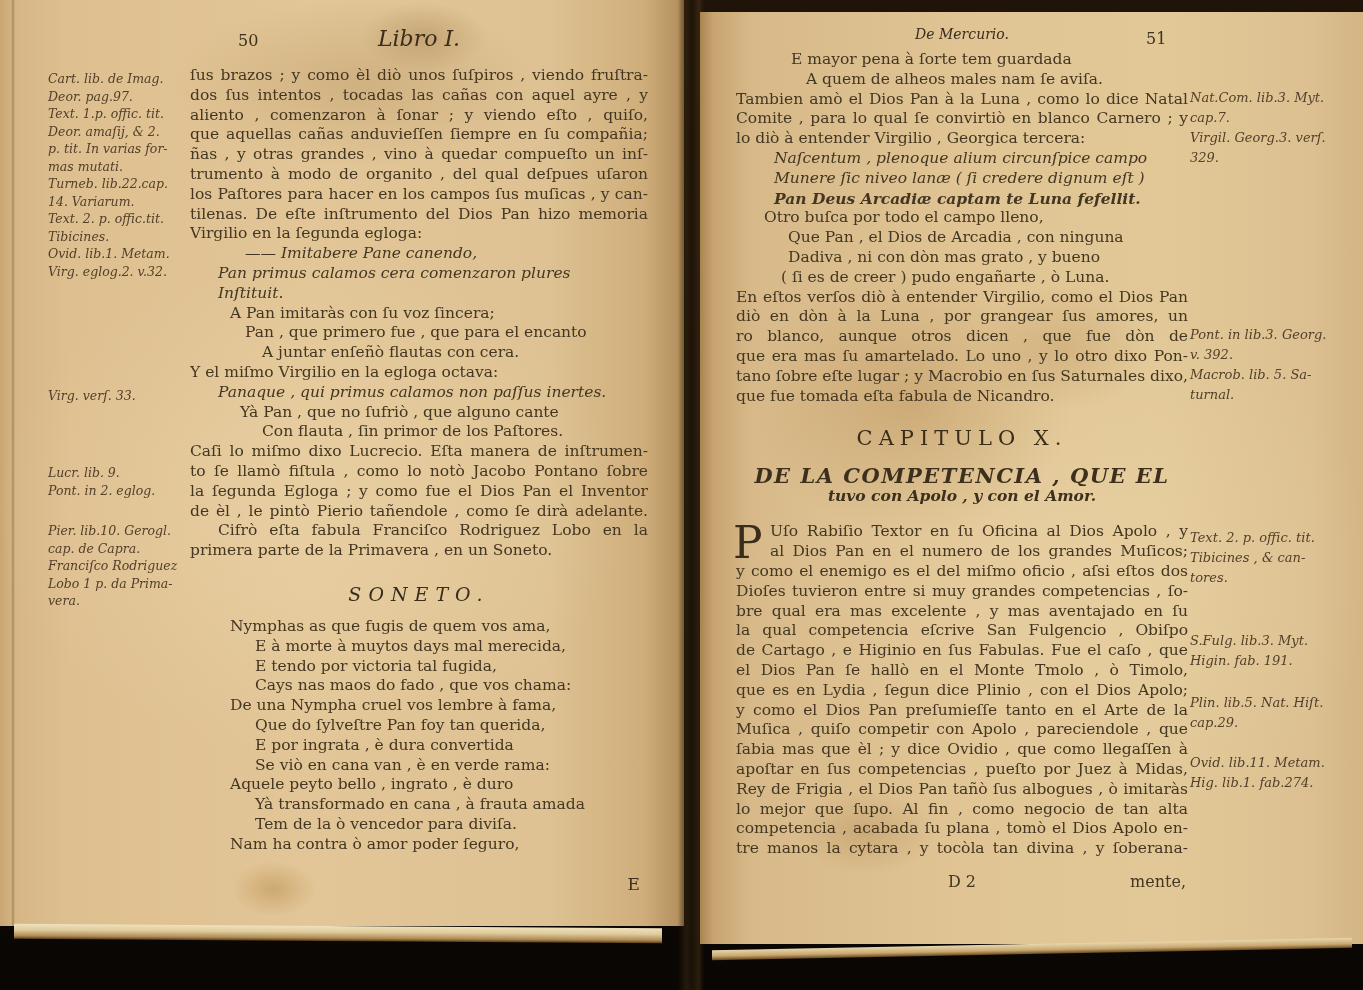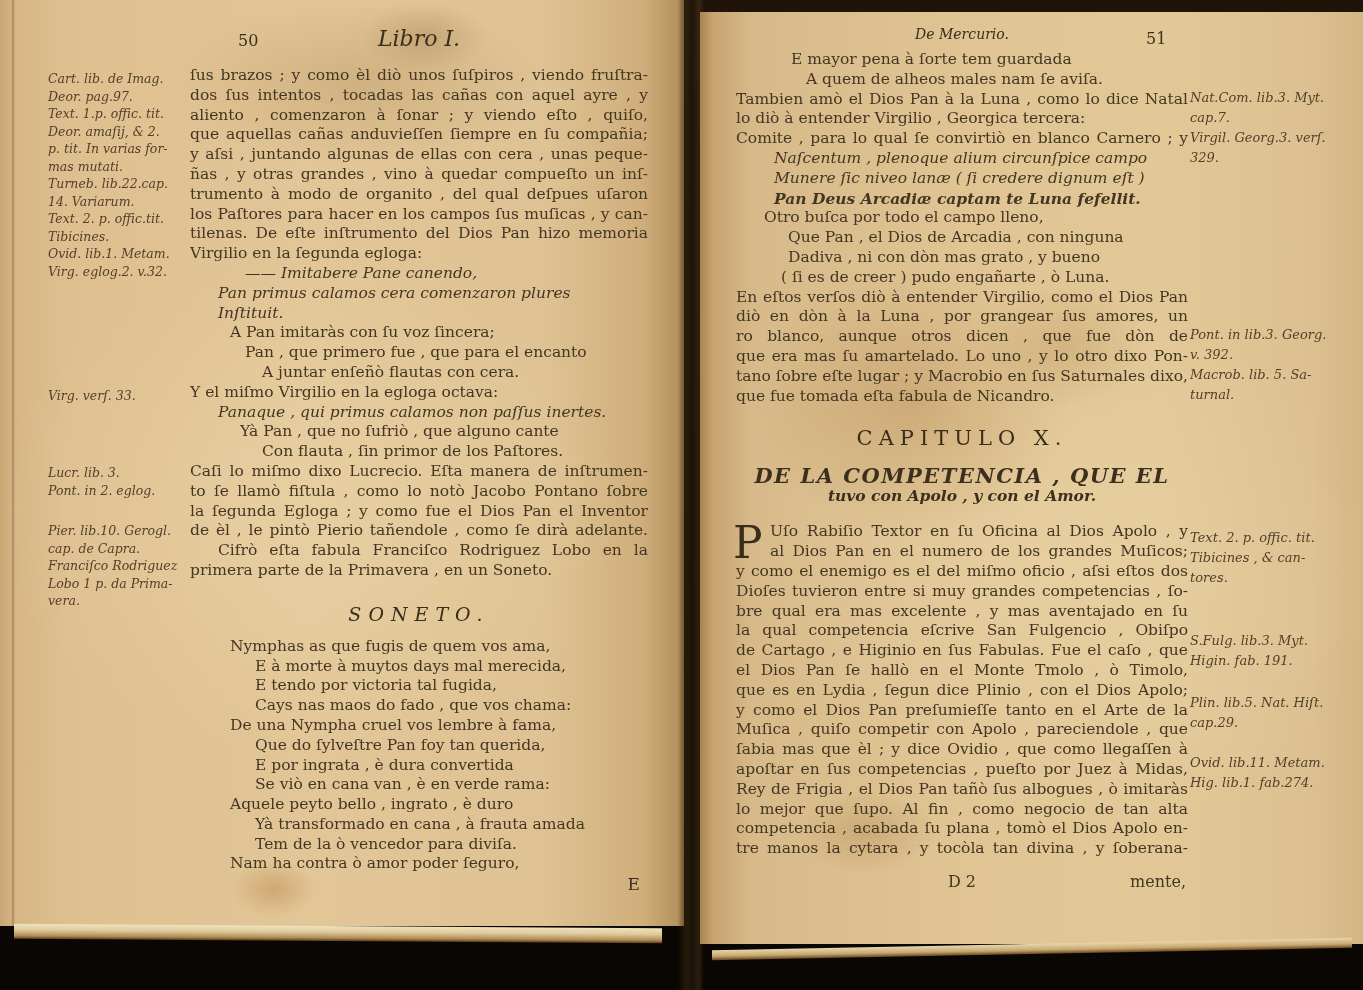--- a/index.html
+++ b/index.html
@@ -76,37 +76,36 @@
           <div>14. Variarum.</div>
           <div>Text. 2. p. offic.tit.</div>
           <div>Tibicines.</div>
           <div>Ovid. lib.1. Metam.</div>
           <div>Virg. eglog.2. v.32.</div>
         </div>
         <div class="mgroup" style="top: 387px;">
           <div>Virg. verſ. 33.</div>
         </div>
         <div class="mgroup" style="top: 464px;">
-          <div>Lucr. lib. 3.</div>
+          <div>Lucr. lib. 9.</div>
           <div>Pont. in 2. eglog.</div>
         </div>
         <div class="mgroup" style="top: 522px;">
           <div>Pier. lib.10. Gerogl.</div>
           <div>cap. de Capra.</div>
           <div>Franciſco Rodriguez</div>
           <div>Lobo 1 p. da Prima-</div>
           <div>vera.</div>
         </div>
       </div>
     <div class="body bd-left" id="bd-left">
         <div class="ln j">ſus brazos ; y como èl diò unos ſuſpiros , viendo fruſtra-</div>
         <div class="ln j">dos ſus intentos , tocadas las cañas con aquel ayre , y</div>
         <div class="ln j">aliento , comenzaron à ſonar ; y viendo eſto , quiſo,</div>
         <div class="ln j">que aquellas cañas anduvieſſen ſiempre en ſu compañia;</div>
-        <div class="ln j">y aſsi , juntando algunas de ellas con cera , unas peque-</div>
         <div class="ln j">ñas , y otras grandes , vino à quedar compueſto un inſ-</div>
         <div class="ln j">trumento à modo de organito , del qual deſpues uſaron</div>
         <div class="ln j">los Paſtores para hacer en los campos ſus muſicas , y can-</div>
         <div class="ln j">tilenas. De eſte inſtrumento del Dios Pan hizo memoria</div>
         <div class="ln">Virgilio en la ſegunda egloga:</div>
         <div class="ln i" style="padding-left: 55px;">—— Imitabere Pane canendo,</div>
         <div class="ln i" style="padding-left: 28px;">Pan primus calamos cera comenzaron plures</div>
         <div class="ln i" style="padding-left: 28px;">Inſtituit.</div>
         <div class="ln" style="padding-left: 40px;">A Pan imitaràs con ſu voz ſincera;</div>
         <div class="ln" style="padding-left: 55px;">Pan , que primero fue , que para el encanto</div>
@@ -171,22 +170,22 @@
         </div>
         <div class="mgroup" style="top: 741px;">
           <div>Ovid. lib.11. Metam.</div>
           <div>Hig. lib.1. fab.274.</div>
         </div>
       </div>
     <div class="body bd-right" id="bd-right">
         <div class="ln" style="padding-left: 55px;">E mayor pena à ſorte tem guardada</div>
         <div class="ln" style="padding-left: 70px;">A quem de alheos males nam ſe aviſa.</div>
         <div class="ln j">Tambien amò el Dios Pan à la Luna , como lo dice Natal</div>
+        <div class="ln j">Comite , para lo qual ſe convirtiò en blanco Carnero ; y</div>
         <div class="ln">lo diò à entender Virgilio , Georgica tercera:</div>
-        <div class="ln j">Comite , para lo qual ſe convirtiò en blanco Carnero ; y</div>
         <div class="ln i" style="padding-left: 38px;">Naſcentum , plenoque alium circunſpice campo</div>
         <div class="ln i" style="padding-left: 38px;">Munere ſic niveo lanæ ( ſi credere dignum eſt )</div>
         <div class="ln i" style="padding-left: 38px; font-weight: bold;">Pan Deus Arcadiæ captam te Luna fefellit.</div>
         <div class="ln" style="padding-left: 28px;">Otro buſca por todo el campo lleno,</div>
         <div class="ln" style="padding-left: 52px;">Que Pan , el Dios de Arcadia , con ninguna</div>
         <div class="ln" style="padding-left: 52px;">Dadiva , ni con dòn mas grato , y bueno</div>
         <div class="ln" style="padding-left: 45px;">( ſi es de creer ) pudo engañarte , ò Luna.</div>
         <div class="ln j">En eſtos verſos diò à entender Virgilio, como el Dios Pan</div>
         <div class="ln j">diò en dòn à la Luna , por grangear ſus amores, un Carne-</div>
         <div class="ln j">ro blanco, aunque otros dicen , que fue dòn de Endymion,</div>

